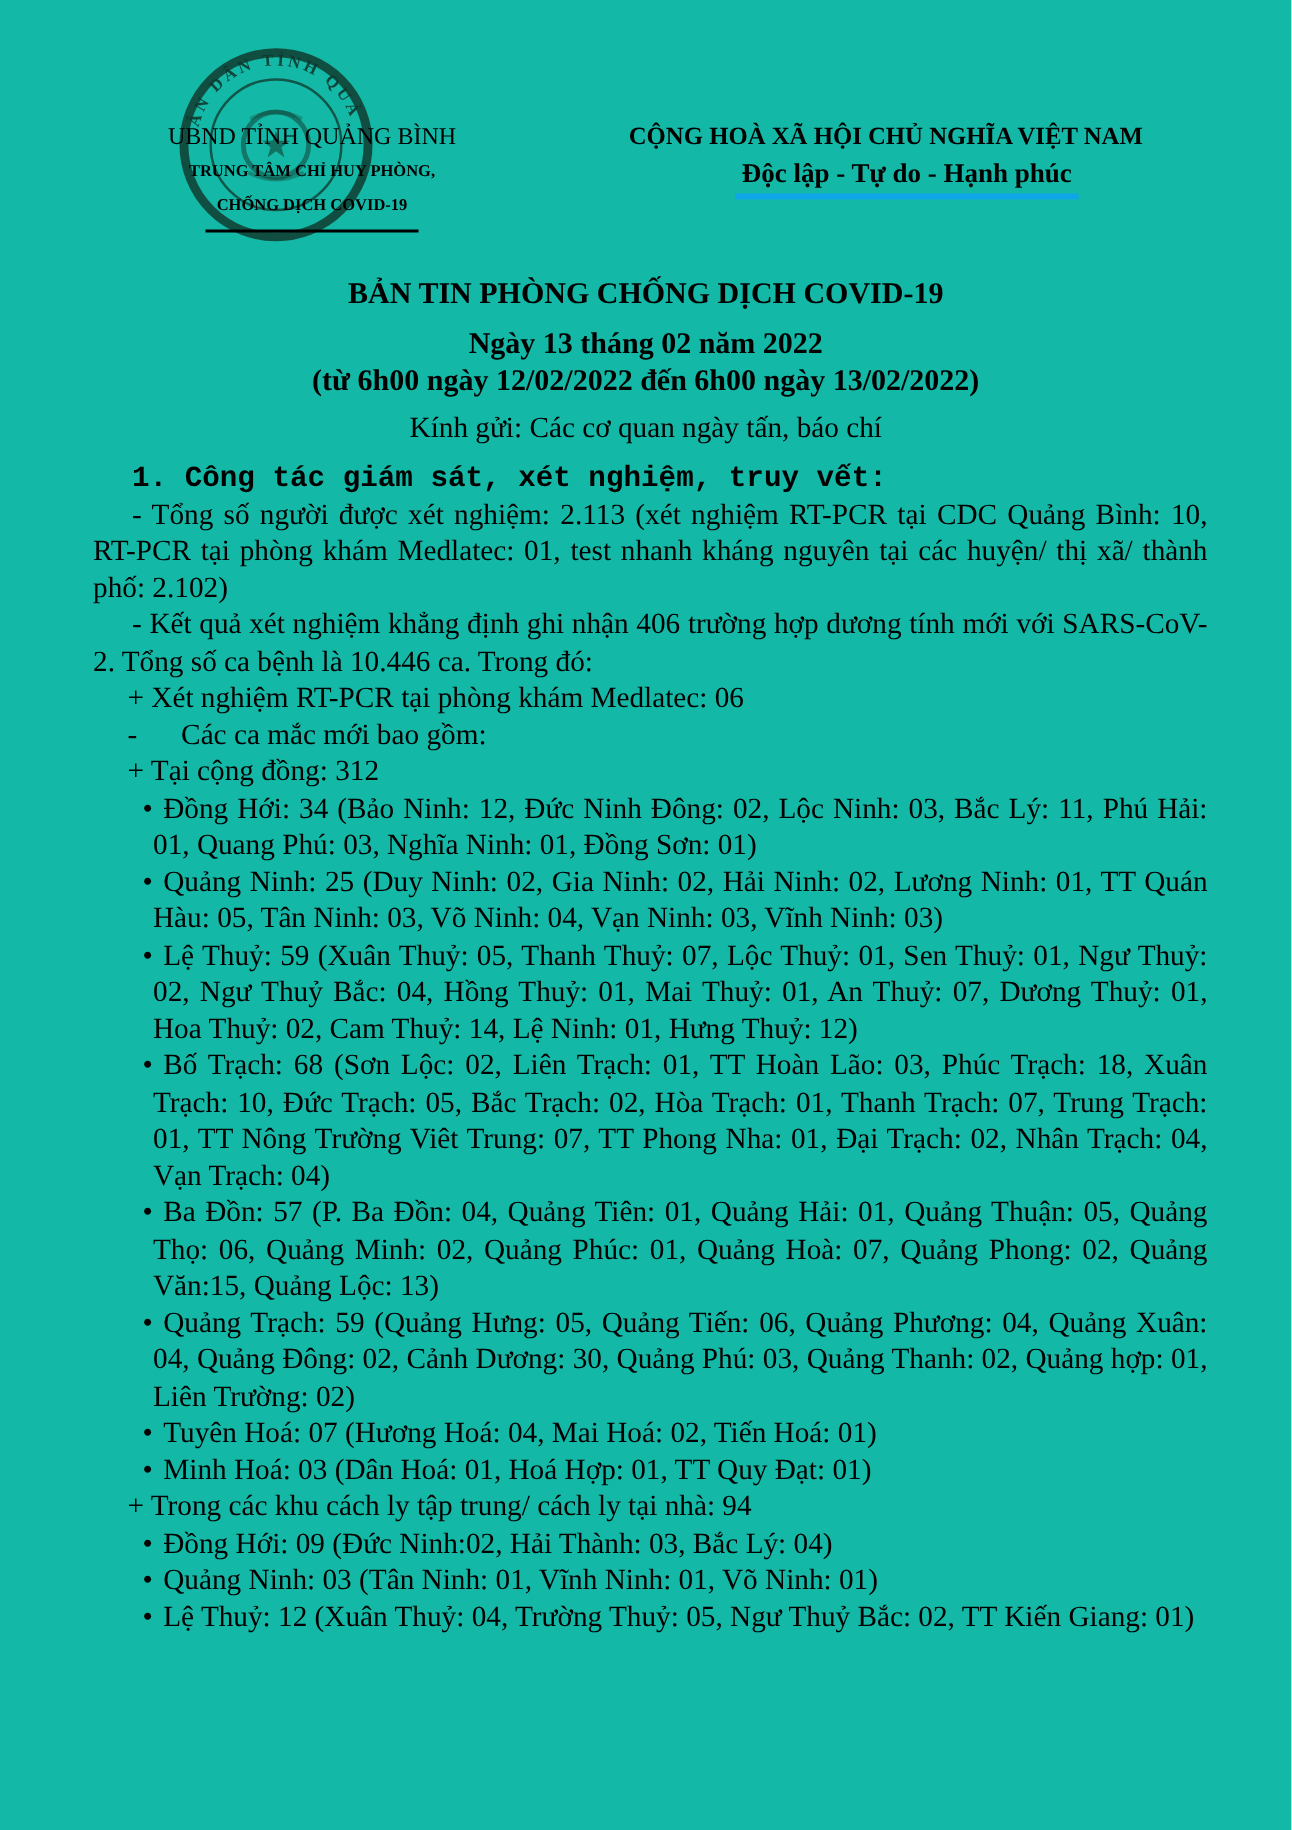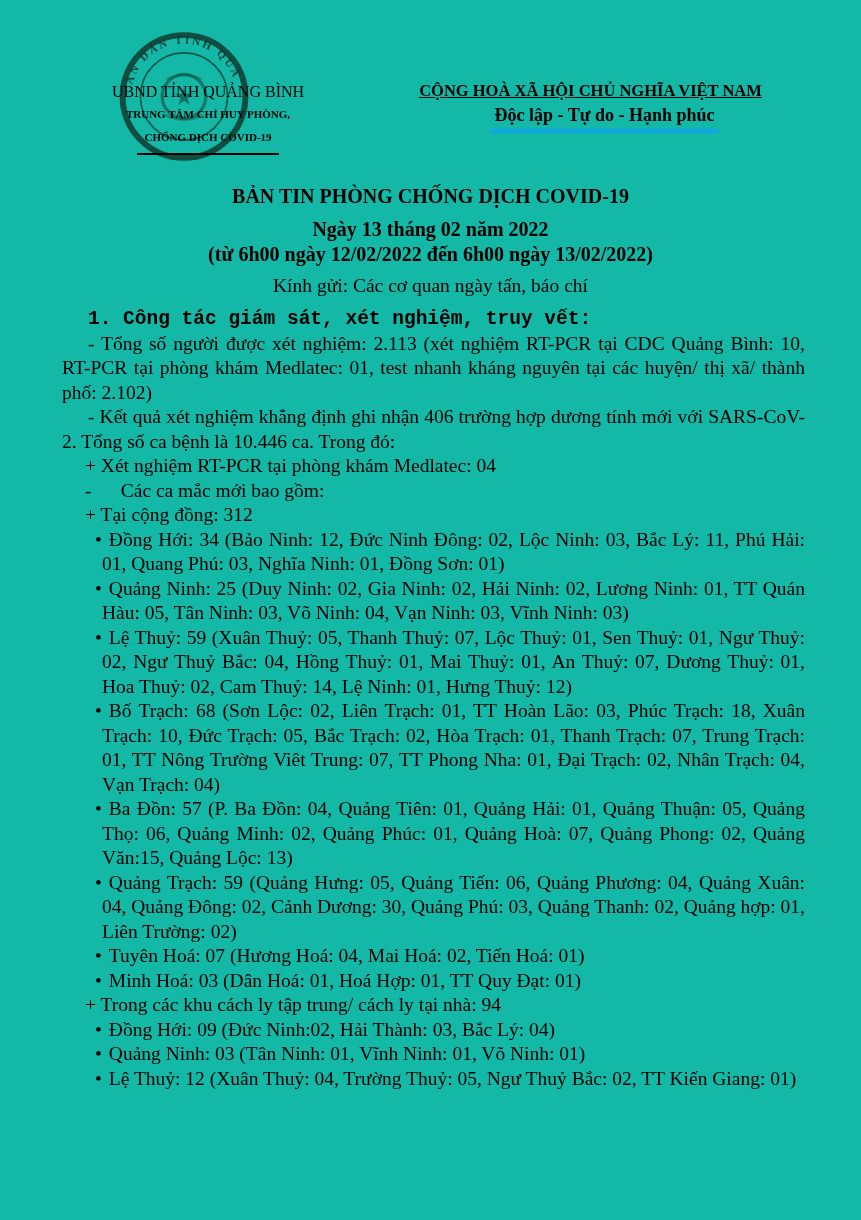--- a/index.html
+++ b/index.html
@@ -10,21 +10,21 @@
     font-family:"Liberation Serif","DejaVu Serif",serif;
     color:#000;
     overflow:hidden;
   }
   
   .header{display:flex;padding:80px 56px 0 62px;}
   .header-left{width:292px;text-align:center;line-height:23px;}
   .hl1{font-size:16px;}
   .hl2,.hl3{font-size:11px;font-weight:bold;}
   .org-underline{width:142px;border-top:2px solid #000;margin:4px auto 0;height:0;}
-  .header-right{flex:1;text-align:center;padding-left:22px;text-decoration:underline;}
+  .header-right{flex:1;text-align:center;padding-left:22px;}
   .hr1{font-size:16.5px;font-weight:bold;line-height:22px;}
   .hr2{display:inline-block;font-size:18px;font-weight:bold;margin-top:3px;
        border-bottom:4px solid #0ea5e9;padding:0 4px 3px;margin-left:28px;}
   
   .seal{
     position:absolute;left:118px;top:29px;width:132px;height:135px;
     mix-blend-mode:multiply;opacity:.92;pointer-events:none;
   }
   
   .title-block{text-align:center;margin-top:30px;}
@@ -79,21 +79,21 @@
     <div class="page-title">BẢN TIN PHÒNG CHỐNG DỊCH COVID-19</div>
     <div class="date-line">Ngày 13 tháng 02 năm 2022</div>
     <div class="period-line">(từ 6h00 ngày 12/02/2022 đến 6h00 ngày 13/02/2022)</div>
     <div class="salutation">Kính gửi: Các cơ quan ngày tấn, báo chí</div>
   </div>
 
   <div class="body-text">
     <div class="h1">1. Công tác giám sát, xét nghiệm, truy vết:</div>
     <div class="para">- Tổng số người được xét nghiệm: 2.113 (xét nghiệm RT-PCR tại CDC Quảng Bình: 10, RT-PCR tại phòng khám Medlatec: 01, test nhanh kháng nguyên tại các huyện/ thị xã/ thành phố: 2.102)</div>
     <div class="para">- Kết quả xét nghiệm khẳng định ghi nhận 406 trường hợp dương tính mới với SARS-CoV-2. Tổng số ca bệnh là 10.446 ca. Trong đó:</div>
-    <div class="plusline">+ Xét nghiệm RT-PCR tại phòng khám Medlatec: 04</div>
+    <div class="plusline">+ Xét nghiệm RT-PCR tại phòng khám Medlatec: 06</div>
     <div class="plusline pre">-      Các ca mắc mới bao gồm:</div>
     <div class="plusline">+ Tại cộng đồng: 312</div>
 
     <div class="bullet"><span class="b">•</span><span>Đồng Hới: 34 (Bảo Ninh: 12, Đức Ninh Đông: 02, Lộc Ninh: 03, Bắc Lý: 11, Phú Hải: 01, Quang Phú: 03, Nghĩa Ninh: 01, Đồng Sơn: 01)</span></div>
     <div class="bullet"><span class="b">•</span><span>Quảng Ninh: 25 (Duy Ninh: 02, Gia Ninh: 02, Hải Ninh: 02, Lương Ninh: 01, TT Quán Hàu: 05, Tân Ninh: 03, Võ Ninh: 04, Vạn Ninh: 03, Vĩnh Ninh: 03)</span></div>
     <div class="bullet"><span class="b">•</span><span>Lệ Thuỷ: 59 (Xuân Thuỷ: 05, Thanh Thuỷ: 07, Lộc Thuỷ: 01, Sen Thuỷ: 01, Ngư Thuỷ: 02, Ngư Thuỷ Bắc: 04, Hồng Thuỷ: 01, Mai Thuỷ: 01, An Thuỷ: 07, Dương Thuỷ: 01, Hoa Thuỷ: 02, Cam Thuỷ: 14, Lệ Ninh: 01, Hưng Thuỷ: 12)</span></div>
     <div class="bullet"><span class="b">•</span><span>Bố Trạch: 68 (Sơn Lộc: 02, Liên Trạch: 01, TT Hoàn Lão: 03, Phúc Trạch: 18, Xuân Trạch: 10, Đức Trạch: 05, Bắc Trạch: 02, Hòa Trạch: 01, Thanh Trạch: 07, Trung Trạch: 01, TT Nông Trường Viêt Trung: 07, TT Phong Nha: 01, Đại Trạch: 02, Nhân Trạch: 04, Vạn Trạch: 04)</span></div>
     <div class="bullet"><span class="b">•</span><span>Ba Đồn: 57 (P. Ba Đồn: 04, Quảng Tiên: 01, Quảng Hải: 01, Quảng Thuận: 05, Quảng Thọ: 06, Quảng Minh: 02, Quảng Phúc: 01, Quảng Hoà: 07, Quảng Phong: 02, Quảng Văn:15, Quảng Lộc: 13)</span></div>
     <div class="bullet"><span class="b">•</span><span>Quảng Trạch: 59 (Quảng Hưng: 05, Quảng Tiến: 06, Quảng Phương: 04, Quảng Xuân: 04, Quảng Đông: 02, Cảnh Dương: 30, Quảng Phú: 03, Quảng Thanh: 02, Quảng hợp: 01, Liên Trường: 02)</span></div>
     <div class="bullet"><span class="b">•</span><span>Tuyên Hoá: 07 (Hương Hoá: 04, Mai Hoá: 02, Tiến Hoá: 01)</span></div>

